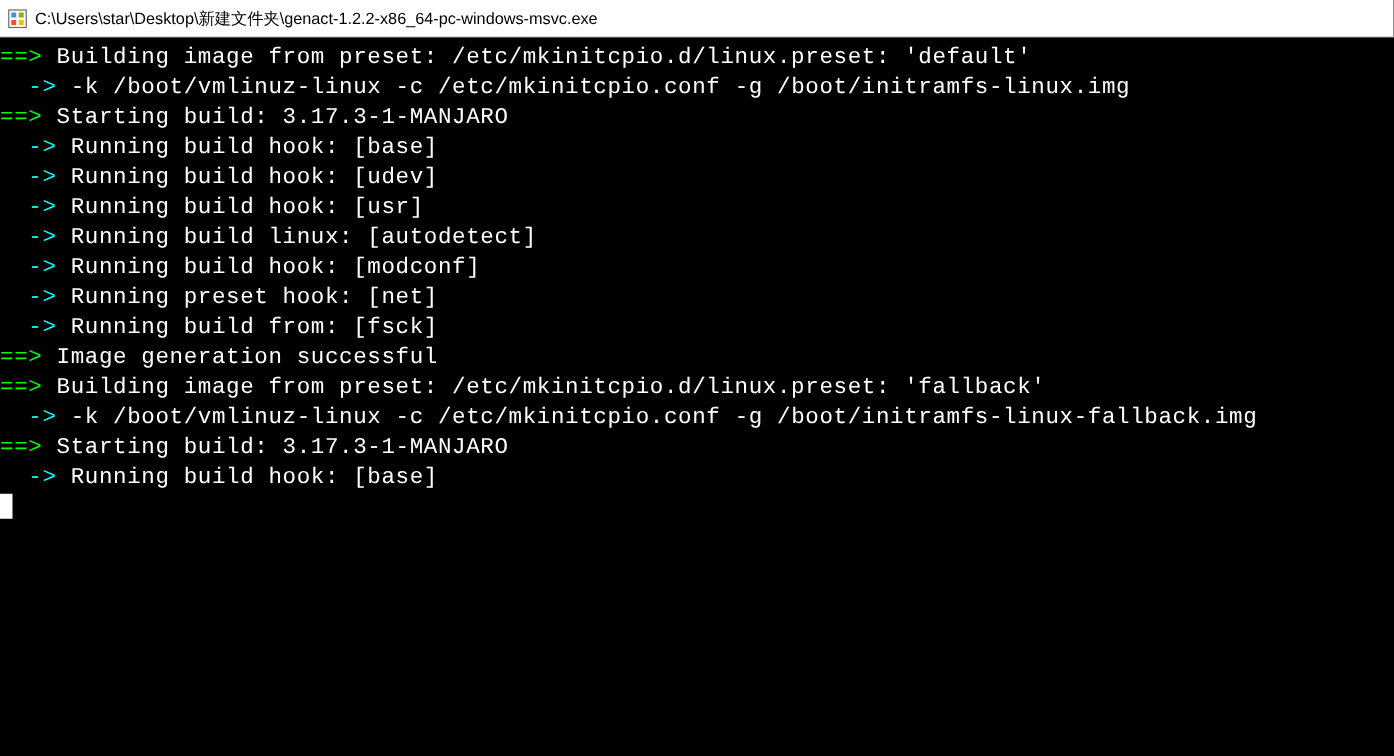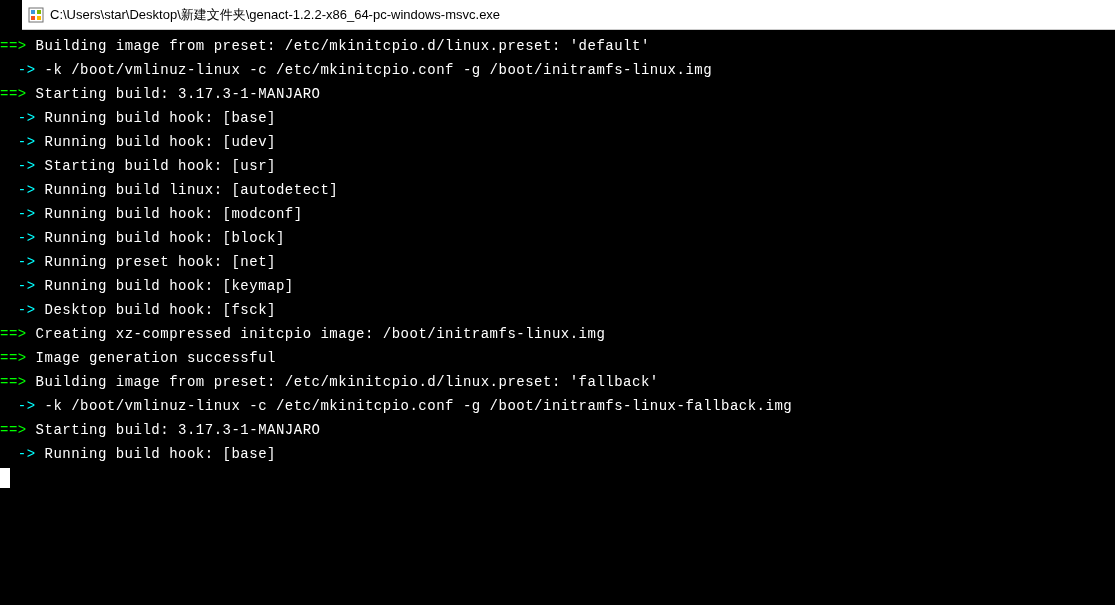--- a/index.html
+++ b/index.html
@@ -18,38 +18,37 @@
       width: 100%;
       height: 100%;
     }
     .title-bar {
       height: 30px;
       background: #fff;
       display: flex;
       align-items: center;
       padding: 0 6px;
       border-bottom: 1px solid #ccc;
-      margin-left: 22px;
     }
     .title-icon {
       width: 16px;
       height: 16px;
       margin-right: 6px;
       flex-shrink: 0;
     }
     .title-text {
       font-family: "Segoe UI", Tahoma, sans-serif;
       font-size: 13px;
       color: #000;
       white-space: nowrap;
     }
     .terminal {
       background: #000;
       padding: 4px 0;
-      font-size: 14px;
+      font-size: 18px;
       line-height: 24px;
       letter-spacing: 0.5px;
     }
     .line {
       white-space: pre;
       color: #fff;
     }
     .prefix-green {
       color: #00ff00;
     }
@@ -79,28 +78,25 @@
       </svg>
     </span>
     <span class="title-text">C:\Users\star\Desktop\新建文件夹\genact-1.2.2-x86_64-pc-windows-msvc.exe</span>
   </div>
   <div class="terminal" id="terminal-body">
   <div class="line"><span class="prefix-green">==&gt;</span><span> Building image from preset: /etc/mkinitcpio.d/linux.preset: 'default'</span></div>
       <div class="line"><span class="prefix-cyan">  -&gt;</span><span> -k /boot/vmlinuz-linux -c /etc/mkinitcpio.conf -g /boot/initramfs-linux.img</span></div>
       <div class="line"><span class="prefix-green">==&gt;</span><span> Starting build: 3.17.3-1-MANJARO</span></div>
       <div class="line"><span class="prefix-cyan">  -&gt;</span><span> Running build hook: [base]</span></div>
       <div class="line"><span class="prefix-cyan">  -&gt;</span><span> Running build hook: [udev]</span></div>
-      <div class="line"><span class="prefix-cyan">  -&gt;</span><span> Starting build hook: [usr]</span></div>
+      <div class="line"><span class="prefix-cyan">  -&gt;</span><span> Running build hook: [usr]</span></div>
       <div class="line"><span class="prefix-cyan">  -&gt;</span><span> Running build linux: [autodetect]</span></div>
       <div class="line"><span class="prefix-cyan">  -&gt;</span><span> Running build hook: [modconf]</span></div>
-      <div class="line"><span class="prefix-cyan">  -&gt;</span><span> Running build hook: [block]</span></div>
       <div class="line"><span class="prefix-cyan">  -&gt;</span><span> Running preset hook: [net]</span></div>
-      <div class="line"><span class="prefix-cyan">  -&gt;</span><span> Running build hook: [keymap]</span></div>
-      <div class="line"><span class="prefix-cyan">  -&gt;</span><span> Desktop build hook: [fsck]</span></div>
-      <div class="line"><span class="prefix-green">==&gt;</span><span> Creating xz-compressed initcpio image: /boot/initramfs-linux.img</span></div>
+      <div class="line"><span class="prefix-cyan">  -&gt;</span><span> Running build from: [fsck]</span></div>
       <div class="line"><span class="prefix-green">==&gt;</span><span> Image generation successful</span></div>
       <div class="line"><span class="prefix-green">==&gt;</span><span> Building image from preset: /etc/mkinitcpio.d/linux.preset: 'fallback'</span></div>
       <div class="line"><span class="prefix-cyan">  -&gt;</span><span> -k /boot/vmlinuz-linux -c /etc/mkinitcpio.conf -g /boot/initramfs-linux-fallback.img</span></div>
       <div class="line"><span class="prefix-green">==&gt;</span><span> Starting build: 3.17.3-1-MANJARO</span></div>
       <div class="line"><span class="prefix-cyan">  -&gt;</span><span> Running build hook: [base]</span></div>
       <div class="line"><span class="cursor"></span></div>
     </div>
 </div>
 
 </body></html>

